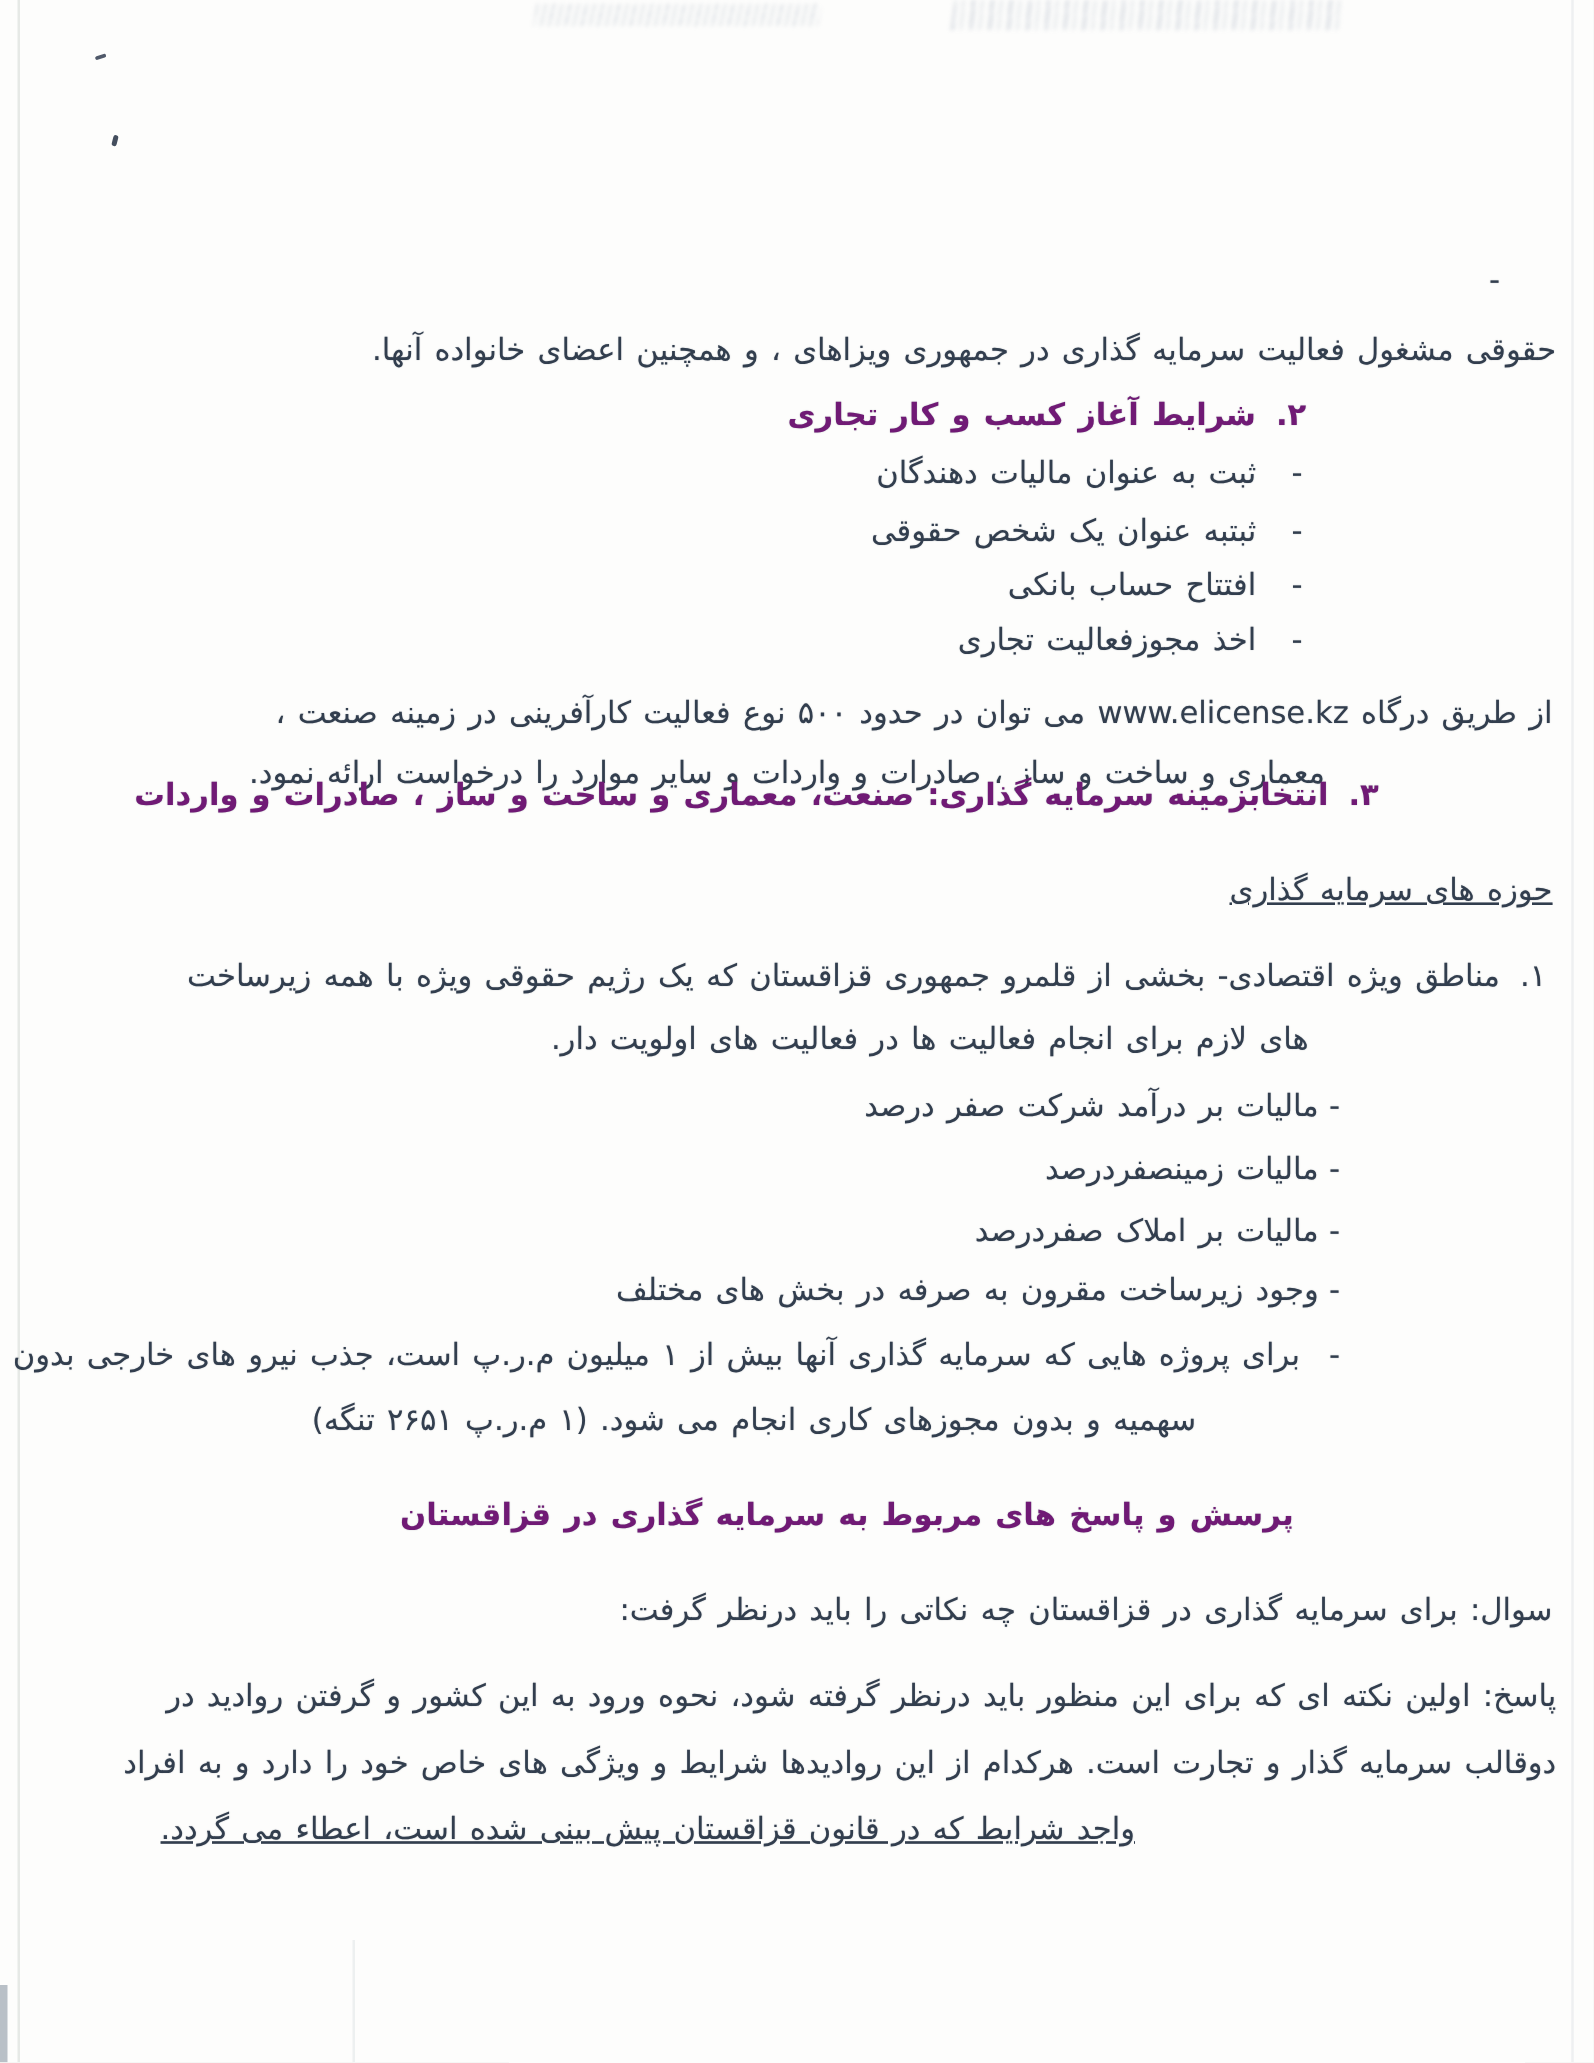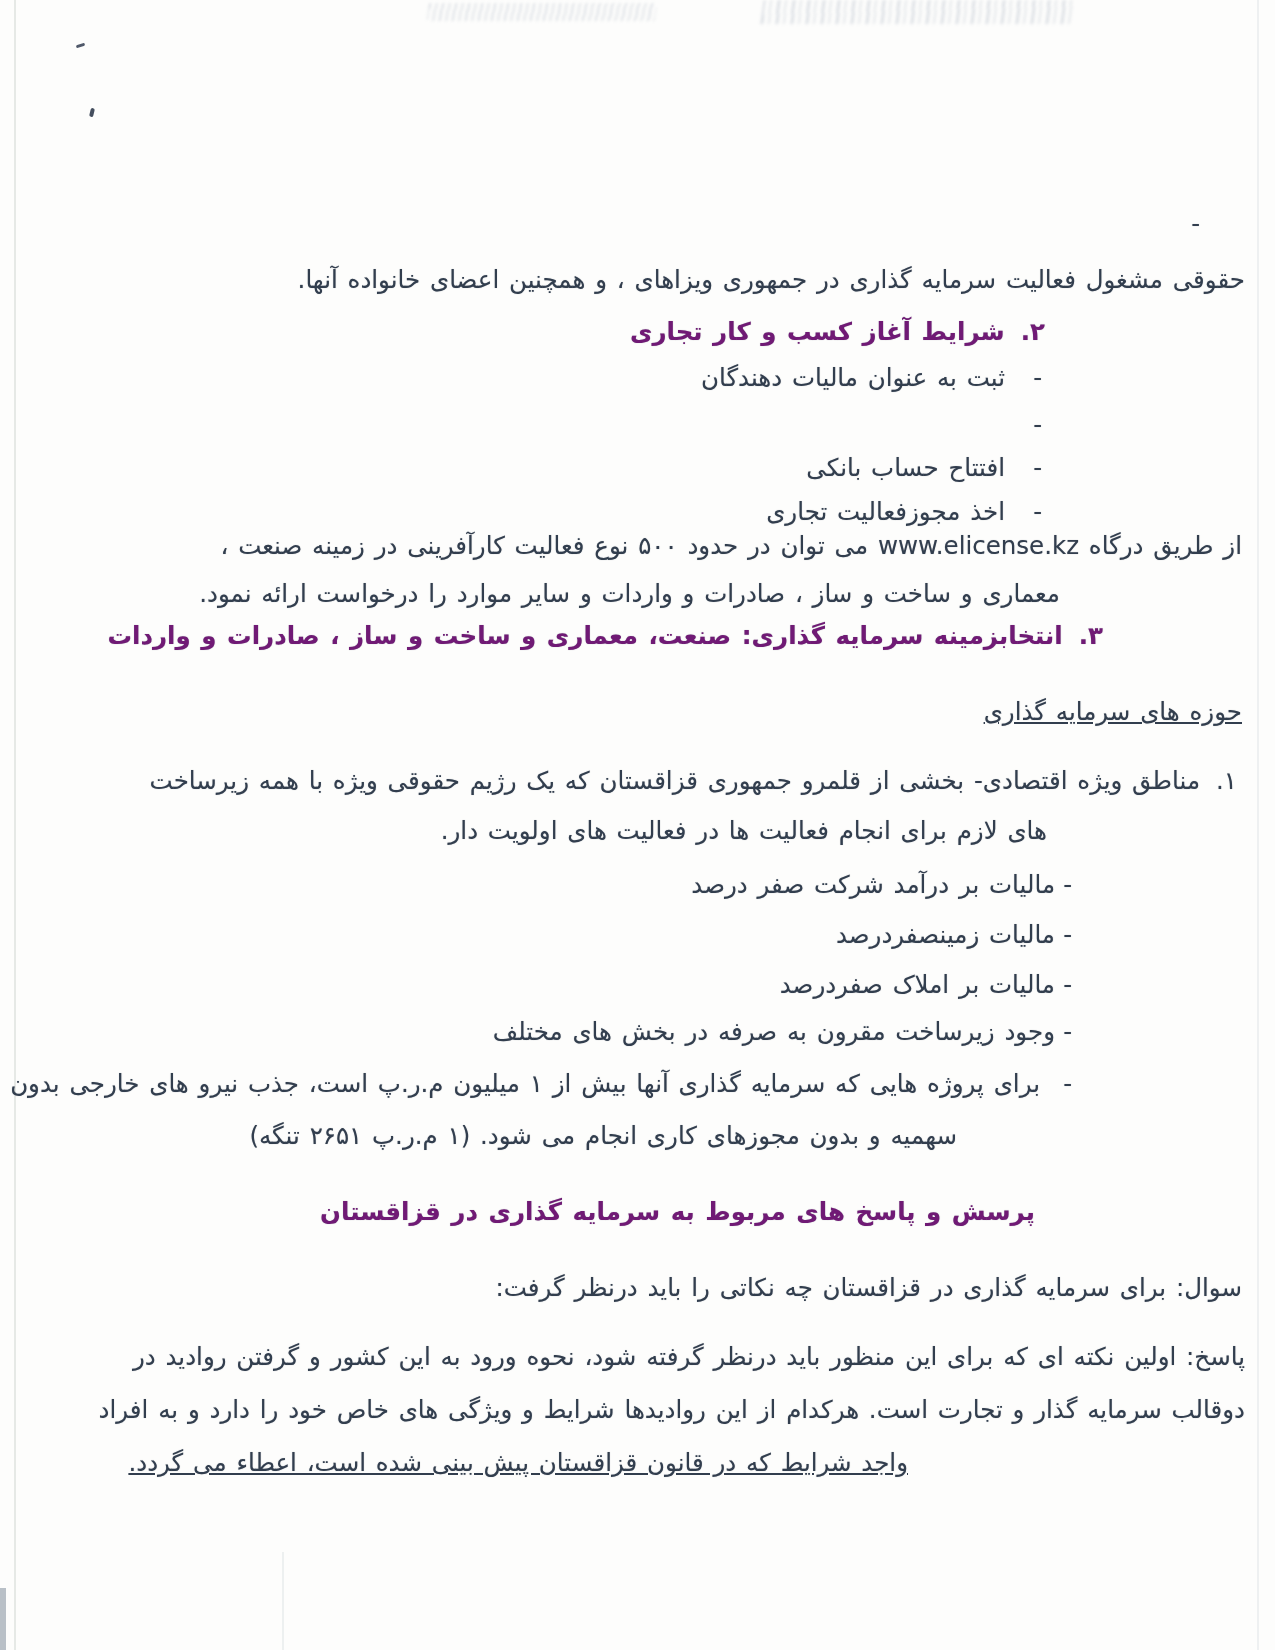--- a/index.html
+++ b/index.html
@@ -46,21 +46,21 @@
   [data-block="sec2-heading"]{top:312px;}
   [data-block="sec2-heading"] .l0{padding-right:200px;}
 
   [data-block="reg-bullet-1"]{top:358px;}
   [data-block="reg-bullet-2"]{top:405px;}
   [data-block="reg-bullet-3"]{top:448px;}
   [data-block="reg-bullet-4"]{top:492px;}
   [data-block^="reg-bullet"] .l0{padding-right:240px;}
   [data-block^="reg-bullet"] .dash-marker{right:203px;}
 
-  [data-block="elicense-paragraph"]{top:522px;}
+  [data-block="elicense-paragraph"]{top:546px;}
   [data-block="elicense-paragraph"] .line{height:48px;line-height:48px;}
   [data-block="elicense-paragraph"] .l0{padding-right:3px;}
   [data-block="elicense-paragraph"] .l1{padding-right:185px;}
 
   [data-block="sec3-heading"]{top:616px;}
   [data-block="sec3-heading"] .l0{padding-right:142px;}
 
   [data-block="domains-title"]{top:692px;text-decoration:underline;}
   [data-block="domains-title"] .l0{padding-right:3px;}
 
@@ -113,21 +113,21 @@
         <div class="line l0"><span class="dash-marker">-</span></div>
         <div class="line l1"><span>حقوقی مشغول فعالیت سرمایه گذاری در جمهوری ویزاهای ، و همچنین اعضای خانواده آنها.</span></div>
       </div>
       <div class="block bold" data-block="sec2-heading">
         <div class="line l0"><span class="list-number">۲.</span><span>شرایط آغاز کسب و کار تجاری</span></div>
       </div>
       <div class="block" data-block="reg-bullet-1">
         <div class="line l0"><span class="dash-marker">-</span><span>ثبت به عنوان مالیات دهندگان</span></div>
       </div>
       <div class="block" data-block="reg-bullet-2">
-        <div class="line l0"><span class="dash-marker">-</span></div>
+        <div class="line l0"><span class="dash-marker">-</span><span>ثبتبه عنوان یک شخص حقوقی</span></div>
       </div>
       <div class="block" data-block="reg-bullet-3">
         <div class="line l0"><span class="dash-marker">-</span><span>افتتاح حساب بانکی</span></div>
       </div>
       <div class="block" data-block="reg-bullet-4">
         <div class="line l0"><span class="dash-marker">-</span><span>اخذ مجوزفعالیت تجاری</span></div>
       </div>
       <div class="block" data-block="elicense-paragraph">
         <div class="line l0"><span>از طریق درگاه www.elicense.kz می توان در حدود ۵۰۰ نوع فعالیت کارآفرینی در زمینه صنعت ،</span></div>
         <div class="line l1"><span>معماری و ساخت و ساز ، صادرات و واردات و سایر موارد را درخواست ارائه نمود.</span></div>

